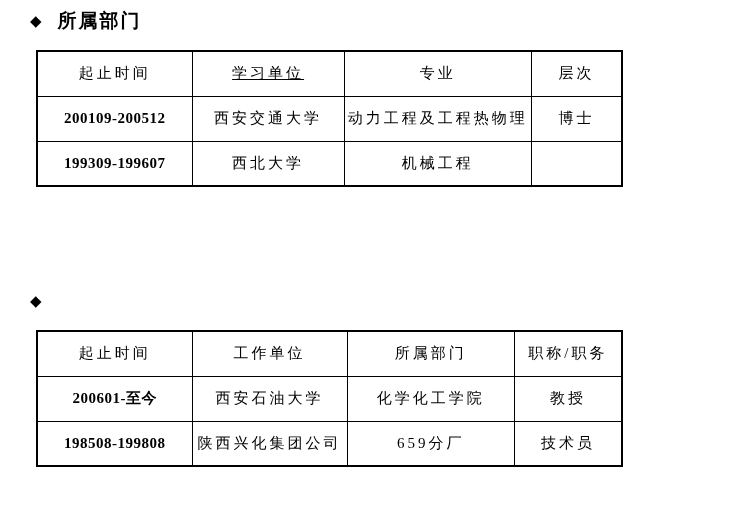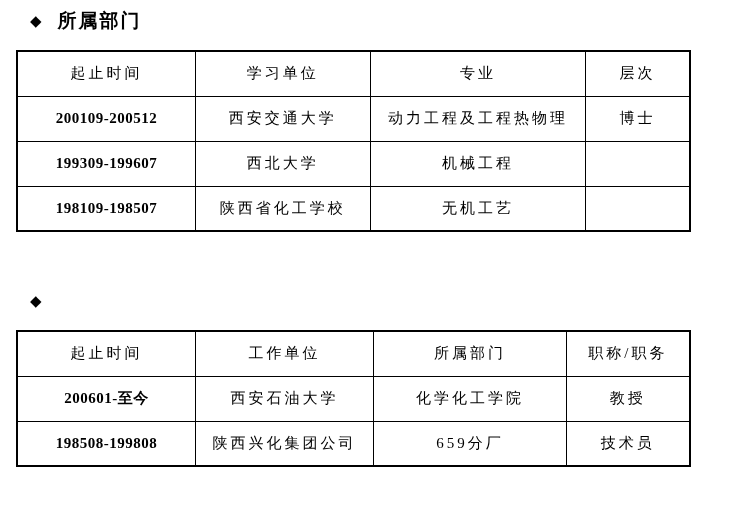--- a/index.html
+++ b/index.html
@@ -25,22 +25,22 @@
     font-size: 15px;
     letter-spacing: 0;
     margin-right: 16px;
     font-family: "DejaVu Sans", sans-serif;
   }
   #edu-title { top: 8px; }
   #work-title { top: 292px; }
 
   table.tbl {
     position: absolute;
-    left: 16px;
-    width: 675px;
+    left: 36px;
+    width: 587px;
     border-collapse: collapse;
     table-layout: fixed;
     border: 2px solid #000000;
     padding-left: 12px;
   }
   #edu-table { top: 50px; }
   #work-table { top: 330px; }
 
   table.tbl th, table.tbl td {
     border: 1px solid #000000;
@@ -64,42 +64,36 @@
 
 <div class="section-title" id="edu-title">
   <span class="bullet">◆</span>
   <span class="title-text">所属部门</span>
 </div>
 
 <table class="tbl" id="edu-table">
     <thead>
       <tr>
         <th style="width: 26.5%;">起止时间</th>
-        <th style="width: 26%;">学习单位</th>
+        <th style="width: 26%; text-decoration: underline;">学习单位</th>
         <th style="width: 32%;">专业</th>
         <th style="width: 15.5%;">层次</th>
       </tr>
     </thead>
     <tbody>
       <tr>
         <td class="date-cell">200109-200512</td>
         <td>西安交通大学</td>
         <td>动力工程及工程热物理</td>
         <td>博士</td>
       </tr>
       <tr>
         <td class="date-cell">199309-199607</td>
         <td>西北大学</td>
         <td>机械工程</td>
-        <td></td>
-      </tr>
-      <tr>
-        <td class="date-cell">198109-198507</td>
-        <td>陕西省化工学校</td>
-        <td>无机工艺</td>
         <td></td>
       </tr>
     </tbody>
   </table>
 
 <div class="section-title" id="work-title">
   <span class="bullet">◆</span>
 </div>
 
 <table class="tbl" id="work-table">

